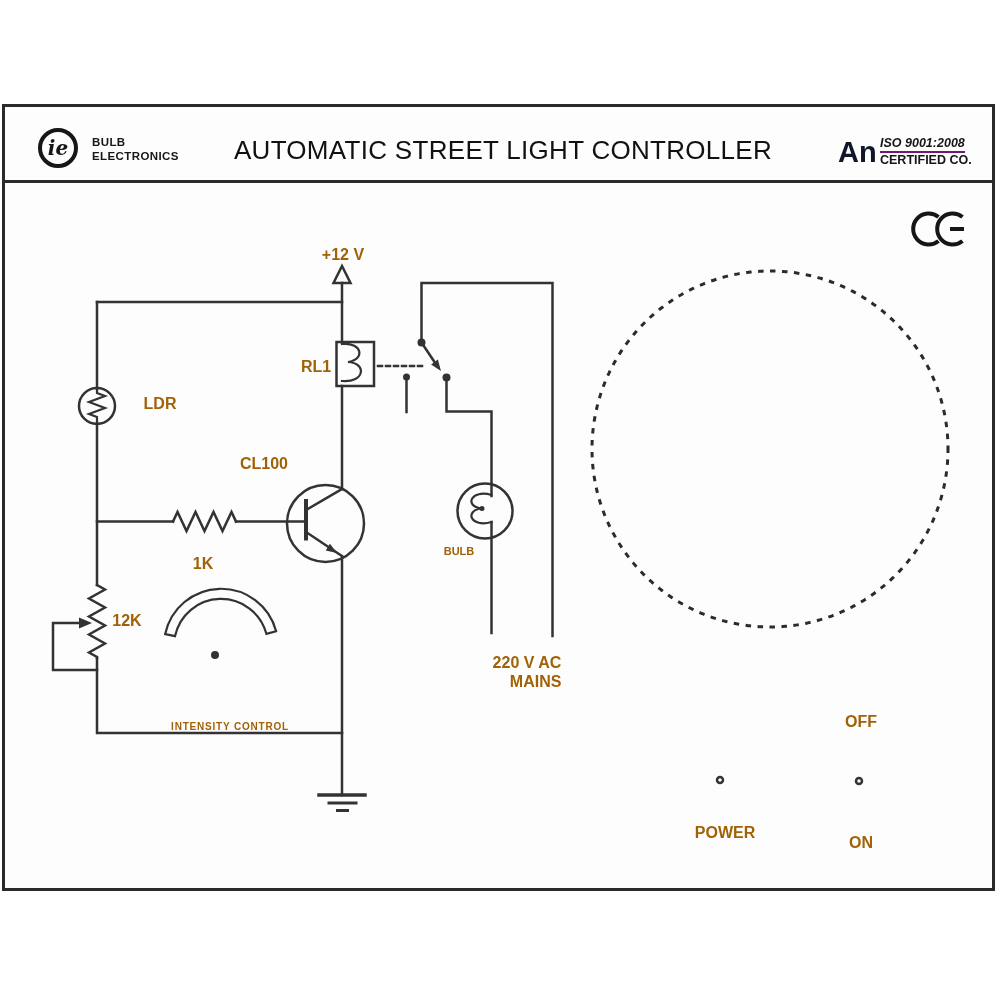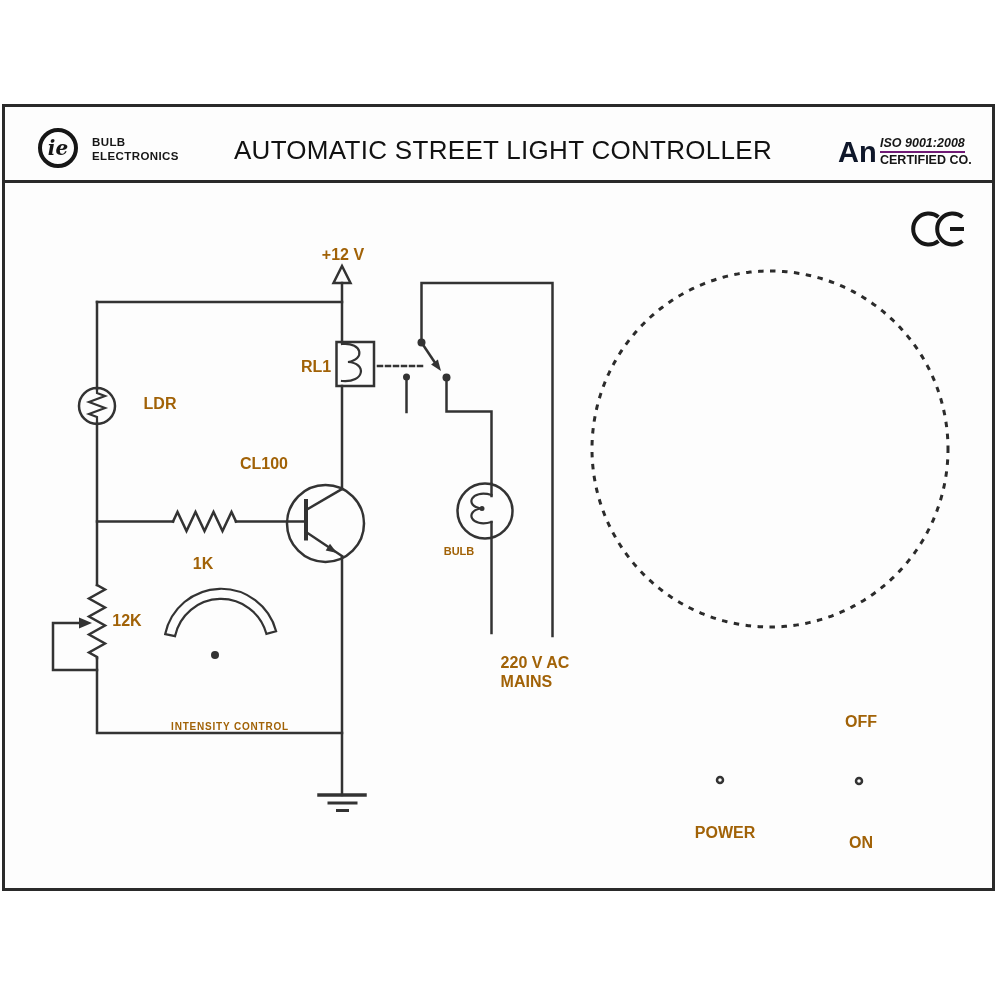--- a/index.html
+++ b/index.html
@@ -18,21 +18,21 @@
           line-height:14px;letter-spacing:.4px;color:#161616;}
   .title{position:absolute;left:503px;top:150px;transform:translate(-50%,-50%);
           font-size:26px;font-weight:normal;color:#111;white-space:nowrap;letter-spacing:.3px;}
   .cert-an{position:absolute;left:838px;top:136px;font-size:29px;font-weight:bold;color:#0f172a;}
   .cert-block{position:absolute;left:880px;top:136px;font-size:12.5px;font-weight:bold;
           color:#161616;line-height:14px;white-space:nowrap;}
   .cert-block .std{border-bottom:2px solid #701a75;display:inline-block;padding-bottom:1px;font-style:italic;}
   .lbl{position:absolute;transform:translate(-50%,-50%);font-weight:bold;font-size:16px;
           color:#a16207;white-space:nowrap;}
   .lbl.small{font-size:10px;letter-spacing:.8px;}
-  .mains{text-align:left;line-height:19px;margin-left:8px;}
+  .mains{text-align:right;line-height:19px;}
   svg.circuit{position:absolute;left:0;top:0;}
 </style>
 </head>
 <body>
 
 <div class="page">
 
   <div class="panel"></div>
 
   <div class="header"></div>

